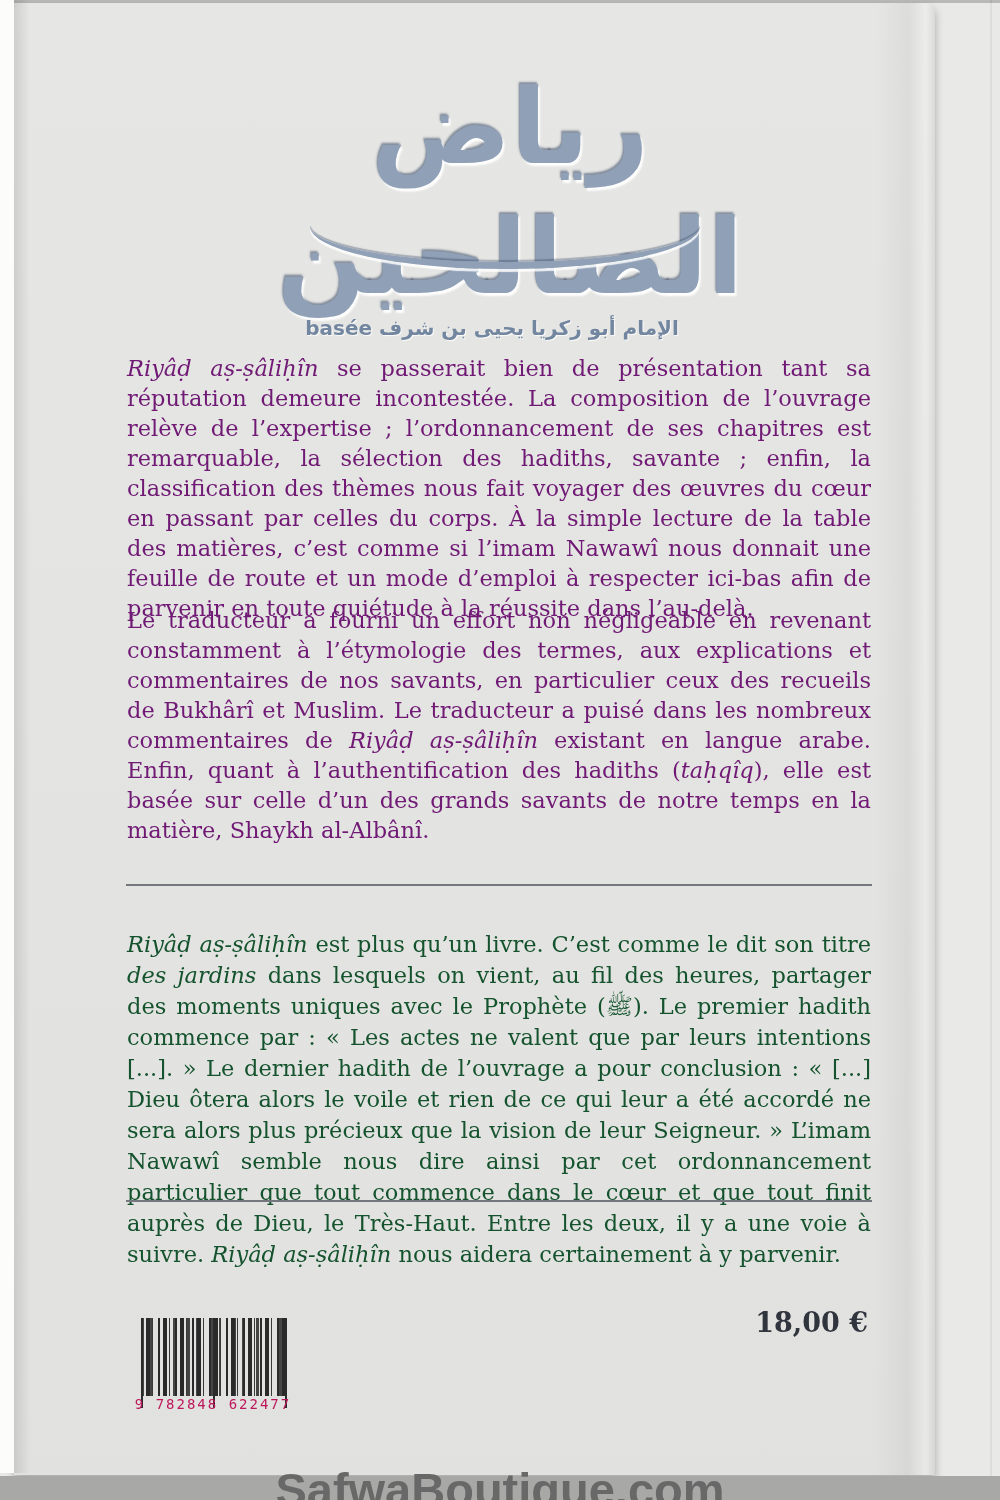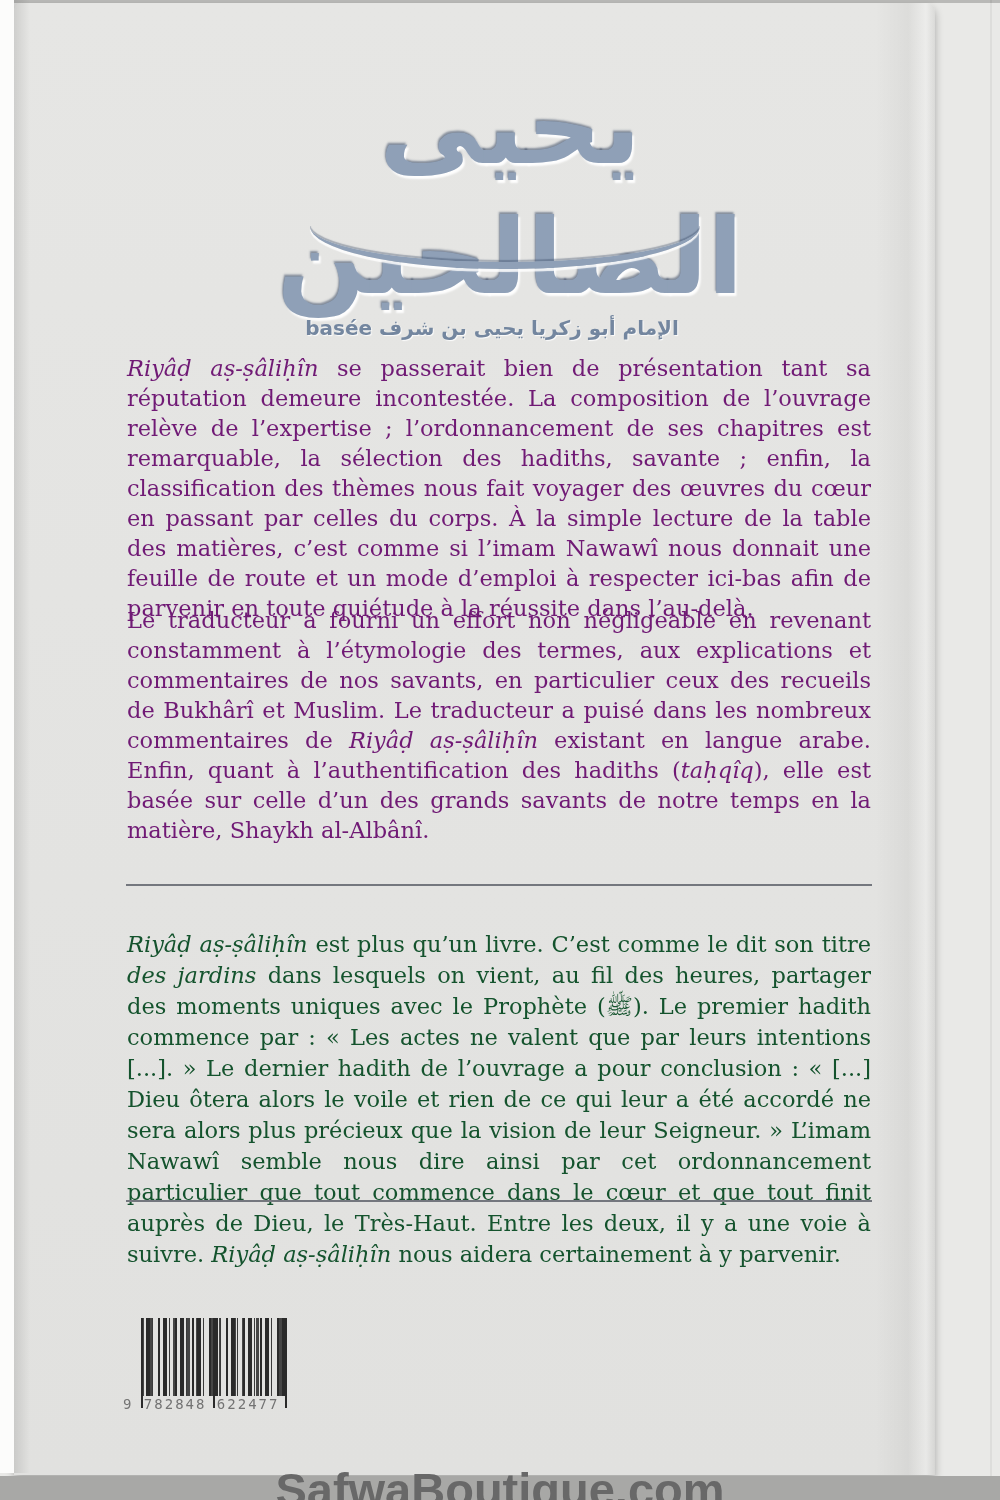--- a/index.html
+++ b/index.html
@@ -68,22 +68,22 @@
   .barcode{position:absolute;left:135px;top:1318px;width:156px;height:96px;}
   .barcode .bars{
     position:absolute;left:6px;top:0;width:146px;height:78px;
     background:
       repeating-linear-gradient(90deg,#2a2a2a 0 2px,rgba(0,0,0,0) 2px 5px,#2a2a2a 5px 9px,rgba(0,0,0,0) 9px 11px,#3a3a3a 11px 12px,rgba(0,0,0,0) 12px 17px),
       repeating-linear-gradient(90deg,rgba(42,42,42,.85) 0 3px,rgba(0,0,0,0) 3px 9px,rgba(42,42,42,.85) 9px 11px,rgba(0,0,0,0) 11px 23px);
   }
   .barcode .guard{position:absolute;top:0;width:2px;height:90px;background:#2a2a2a;}
   .g-left{left:6px;} .g-mid{left:78px;} .g-right{left:150px;}
   .barcode .digits{
-    position:absolute;left:-12px;top:78px;width:180px;
-    font-family:"DejaVu Sans Mono",monospace;font-size:14px;letter-spacing:2px;color:#737373;
+    position:absolute;left:-12px;top:78px;width:180px;text-align:center;
+    font-family:"DejaVu Sans Mono",monospace;font-size:14px;letter-spacing:2px;color:#be185d;
     background:transparent;
   }
 
   
   .pub{
     position:absolute;right:132px;top:1303px;text-align:right;color:#3d4251;
   }
   .pub .website{font-size:21px;font-weight:bold;line-height:30px;}
   .pub .isbn{font-size:24px;line-height:36px;}
   .pub .price{font-size:27px;font-weight:bold;line-height:40px;color:#30343d;}
@@ -103,21 +103,21 @@
 
 <div class="book-page">
   <div class="page-right-shade"></div>
 </div>
 
 <div class="left-strip"></div>
 <div class="left-strip-shadow"></div>
 <div class="bg-vline"></div>
 
 <div class="calligraphy">
-  <div class="title">يحيى الصالحين</div>
+  <div class="title">رياض الصالحين</div>
   <div class="author">الإمام أبو زكريا يحيى بن شرف basée</div>
 </div>
 <div class="swoosh"></div>
 
 <p class="copy p1"><span class="it">Riyâḍ aṣ-ṣâliḥîn</span><span> se passerait bien de présentation tant sa réputation demeure incontestée. La composition de l’ouvrage relève de l’expertise ; l’ordonnancement de ses chapitres est remarquable, la sélection des hadiths, savante ; enfin, la classification des thèmes nous fait voyager des œuvres du cœur en passant par celles du corps. À la simple lecture de la table des matières, c’est comme si l’imam Nawawî nous donnait une feuille de route et un mode d’emploi à respecter ici-bas afin de parvenir en toute quiétude à la réussite dans l’au-delà.</span></p>
 
 <p class="copy p2"><span>Le traducteur a fourni un effort non négligeable en revenant constamment à l’étymologie des termes, aux explications et commentaires de nos savants, en particulier ceux des recueils de Bukhârî et Muslim. Le traducteur a puisé dans les nombreux commentaires de </span><span class="it">Riyâḍ aṣ-ṣâliḥîn</span><span> existant en langue arabe. Enfin, quant à l’authentification des hadiths (</span><span class="it">taḥqîq</span><span>), elle est basée sur celle d’un des grands savants de notre temps en la matière, Shaykh al-Albânî.</span></p>
 
 <div class="rule rule1"></div>
 
@@ -127,16 +127,17 @@
 
 <div class="barcode">
   <div class="bars"></div>
   <div class="guard g-left"></div>
   <div class="guard g-mid"></div>
   <div class="guard g-right"></div>
   <div class="digits">9 782848 622477</div>
 </div>
 
 <div class="pub">
+  <div class="price">18,00 €</div>
 </div>
 
 <div class="bottom-band"></div>
 <div class="watermark">SafwaBoutique.com</div>
 
 </body></html>

